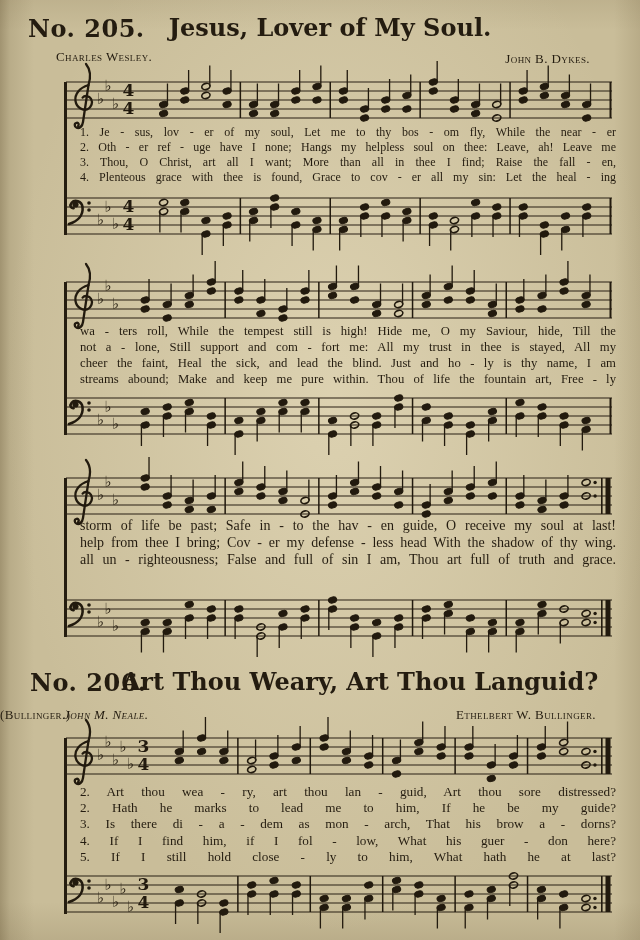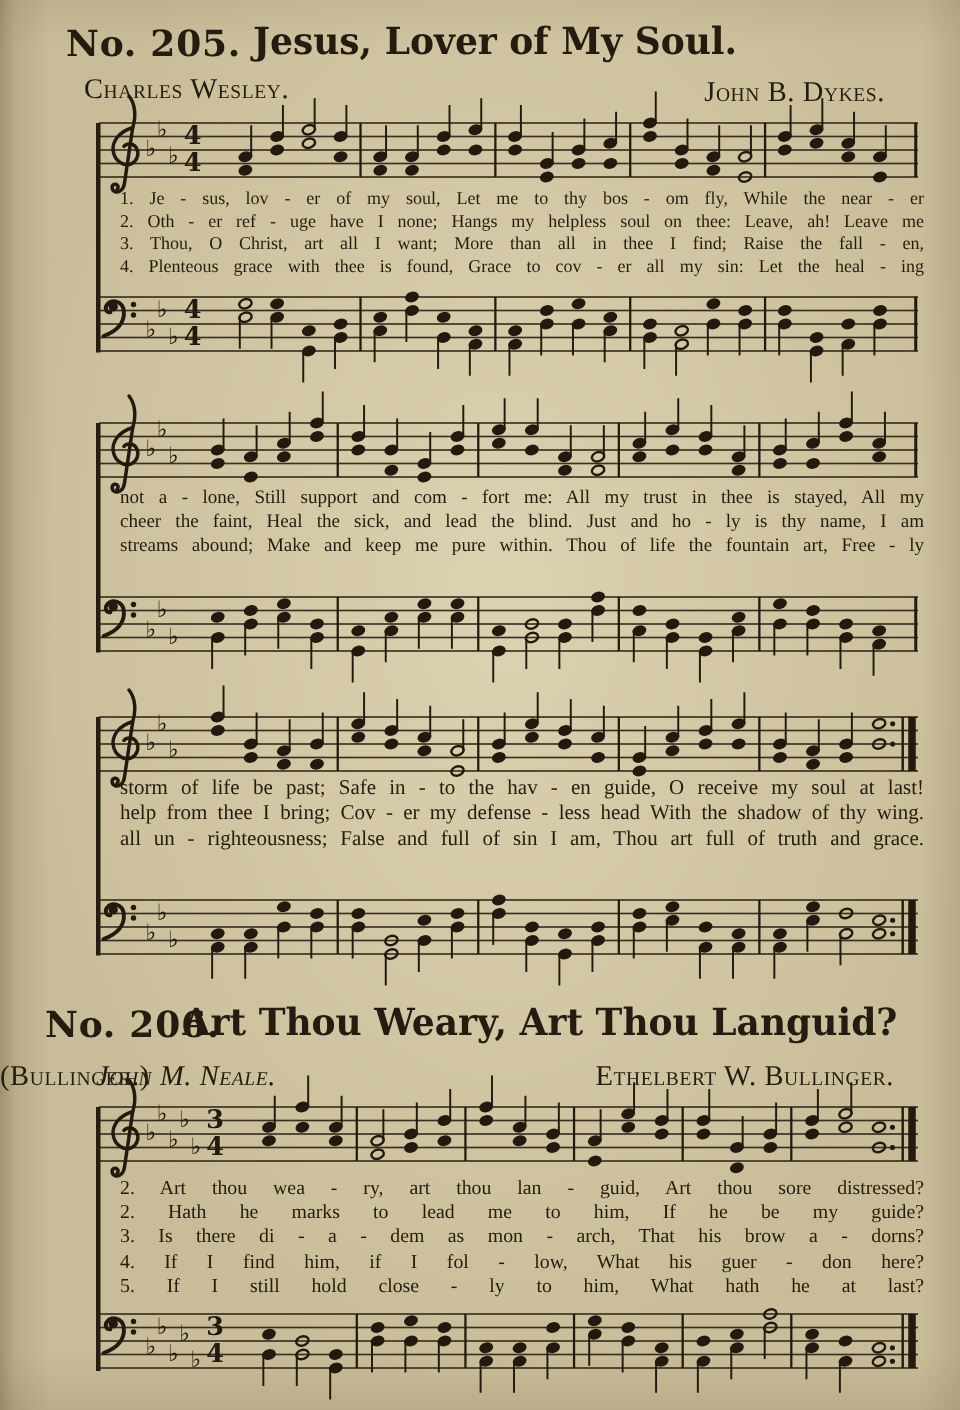--- a/index.html
+++ b/index.html
@@ -11,38 +11,38 @@
       linear-gradient(270deg, rgba(96,78,44,.16) 0px, rgba(0,0,0,0) 26px),
       linear-gradient(0deg, rgba(96,78,44,.14) 0px, rgba(0,0,0,0) 38px),
       linear-gradient(180deg, rgba(96,78,44,.10) 0px, rgba(0,0,0,0) 30px),
       #c9bd99;
     font-family:"Liberation Serif","DejaVu Serif",serif;
     color:#241c10;
   }
   .abs{position:absolute;}
   .hymn-number{font-family:"DejaVu Serif","Liberation Serif",serif;font-weight:bold;font-size:24px;letter-spacing:.5px;white-space:nowrap;}
   .hymn-title{font-family:"DejaVu Serif","Liberation Serif",serif;font-weight:bold;font-size:25px;text-align:center;white-space:nowrap;transform:scaleX(.96);}
-  .byline{font-variant:small-caps;font-size:19px;letter-spacing:.4px;white-space:nowrap;}
+  .byline{font-variant:small-caps;font-size:13px;letter-spacing:.4px;white-space:nowrap;}
   .lyrics{left:80px;right:24px;}
   .lyric-line{
     text-align:justify;text-align-last:justify;-moz-text-align-last:justify;
     overflow:hidden;white-space:normal;
   }
   .ly1 .lyric-line{font-size:12px;height:14.9px;line-height:14.9px;}
   .ly2 .lyric-line{font-size:12.7px;height:15.9px;line-height:15.9px;}
   .ly3 .lyric-line{font-size:14px;height:16.8px;line-height:16.8px;}
   .ly4 .lyric-line{font-size:13.2px;height:16.2px;line-height:16.2px;}
   .sysline{left:64px;width:3px;background:#251d10;}
   .staff-box{left:0;width:640px;height:88px;}
   svg{display:block;}
 </style>
 </head>
 <body>
 
-<div class="abs hymn-number" style="left:44px;top:14px;text-align:right;">No. 205.</div>
+<div class="abs hymn-number" style="left:28px;top:14px;text-align:right;">No. 205.</div>
 <div class="abs hymn-title" style="left:100px;right:80px;top:13px;">Jesus, Lover of My Soul.</div>
 <div class="abs byline" style="left:56px;top:49px;">Charles Wesley.</div>
 <div class="abs byline" style="right:50px;top:51px;">John B. Dykes.</div>
 
 <div class="abs sysline" style="top:82px;height:153px;"></div>
 <div class="abs staff-box" style="top:56px;">
     <svg width="640" height="88">
       <rect x="66" y="25.45" width="546" height="1.1" fill="#2b2316" opacity="0.92"></rect>
       <rect x="66" y="34.45" width="546" height="1.1" fill="#2b2316" opacity="0.92"></rect>
       <rect x="66" y="43.45" width="546" height="1.1" fill="#2b2316" opacity="0.92"></rect>
@@ -286,20 +286,21 @@
       <rect x="545.2162352941177" y="18.5" width="1.3" height="21" fill="#221a0e"></rect>
       <ellipse cx="564.063294117647" cy="26" rx="4.2" ry="3" transform="rotate(-16 564.063294117647 26)" fill="#221a0e" stroke="#221a0e" stroke-width="1"></ellipse>
       <ellipse cx="564.063294117647" cy="35" rx="4.2" ry="3" transform="rotate(-16 564.063294117647 35)" fill="#221a0e" stroke="#221a0e" stroke-width="1"></ellipse>
       <rect x="567.2632941176471" y="5" width="1.3" height="21" fill="#221a0e"></rect>
       <ellipse cx="586.1103529411765" cy="39.5" rx="4.2" ry="3" transform="rotate(-16 586.1103529411765 39.5)" fill="#221a0e" stroke="#221a0e" stroke-width="1"></ellipse>
       <ellipse cx="586.1103529411765" cy="48.5" rx="4.2" ry="3" transform="rotate(-16 586.1103529411765 48.5)" fill="#221a0e" stroke="#221a0e" stroke-width="1"></ellipse>
       <rect x="589.3103529411766" y="18.5" width="1.3" height="21" fill="#221a0e"></rect>
     </svg>
   </div>
 <div class="abs lyrics ly2" style="top:324px;">
+  <div class="lyric-line">wa - ters roll, While the tempest still is high! Hide me, O my Saviour, hide, Till the</div>
   <div class="lyric-line">not a - lone, Still support and com - fort me: All my trust in thee is stayed, All my</div>
   <div class="lyric-line">cheer the faint, Heal the sick, and lead the blind. Just and ho - ly is thy name, I am</div>
   <div class="lyric-line">streams abound; Make and keep me pure within. Thou of life the fountain art, Free - ly</div>
 </div>
 <div class="abs staff-box" style="top:372px;">
     <svg width="640" height="88">
       <rect x="66" y="25.45" width="546" height="1.1" fill="#2b2316" opacity="0.92"></rect>
       <rect x="66" y="34.45" width="546" height="1.1" fill="#2b2316" opacity="0.92"></rect>
       <rect x="66" y="43.45" width="546" height="1.1" fill="#2b2316" opacity="0.92"></rect>
       <rect x="66" y="52.45" width="546" height="1.1" fill="#2b2316" opacity="0.92"></rect>

